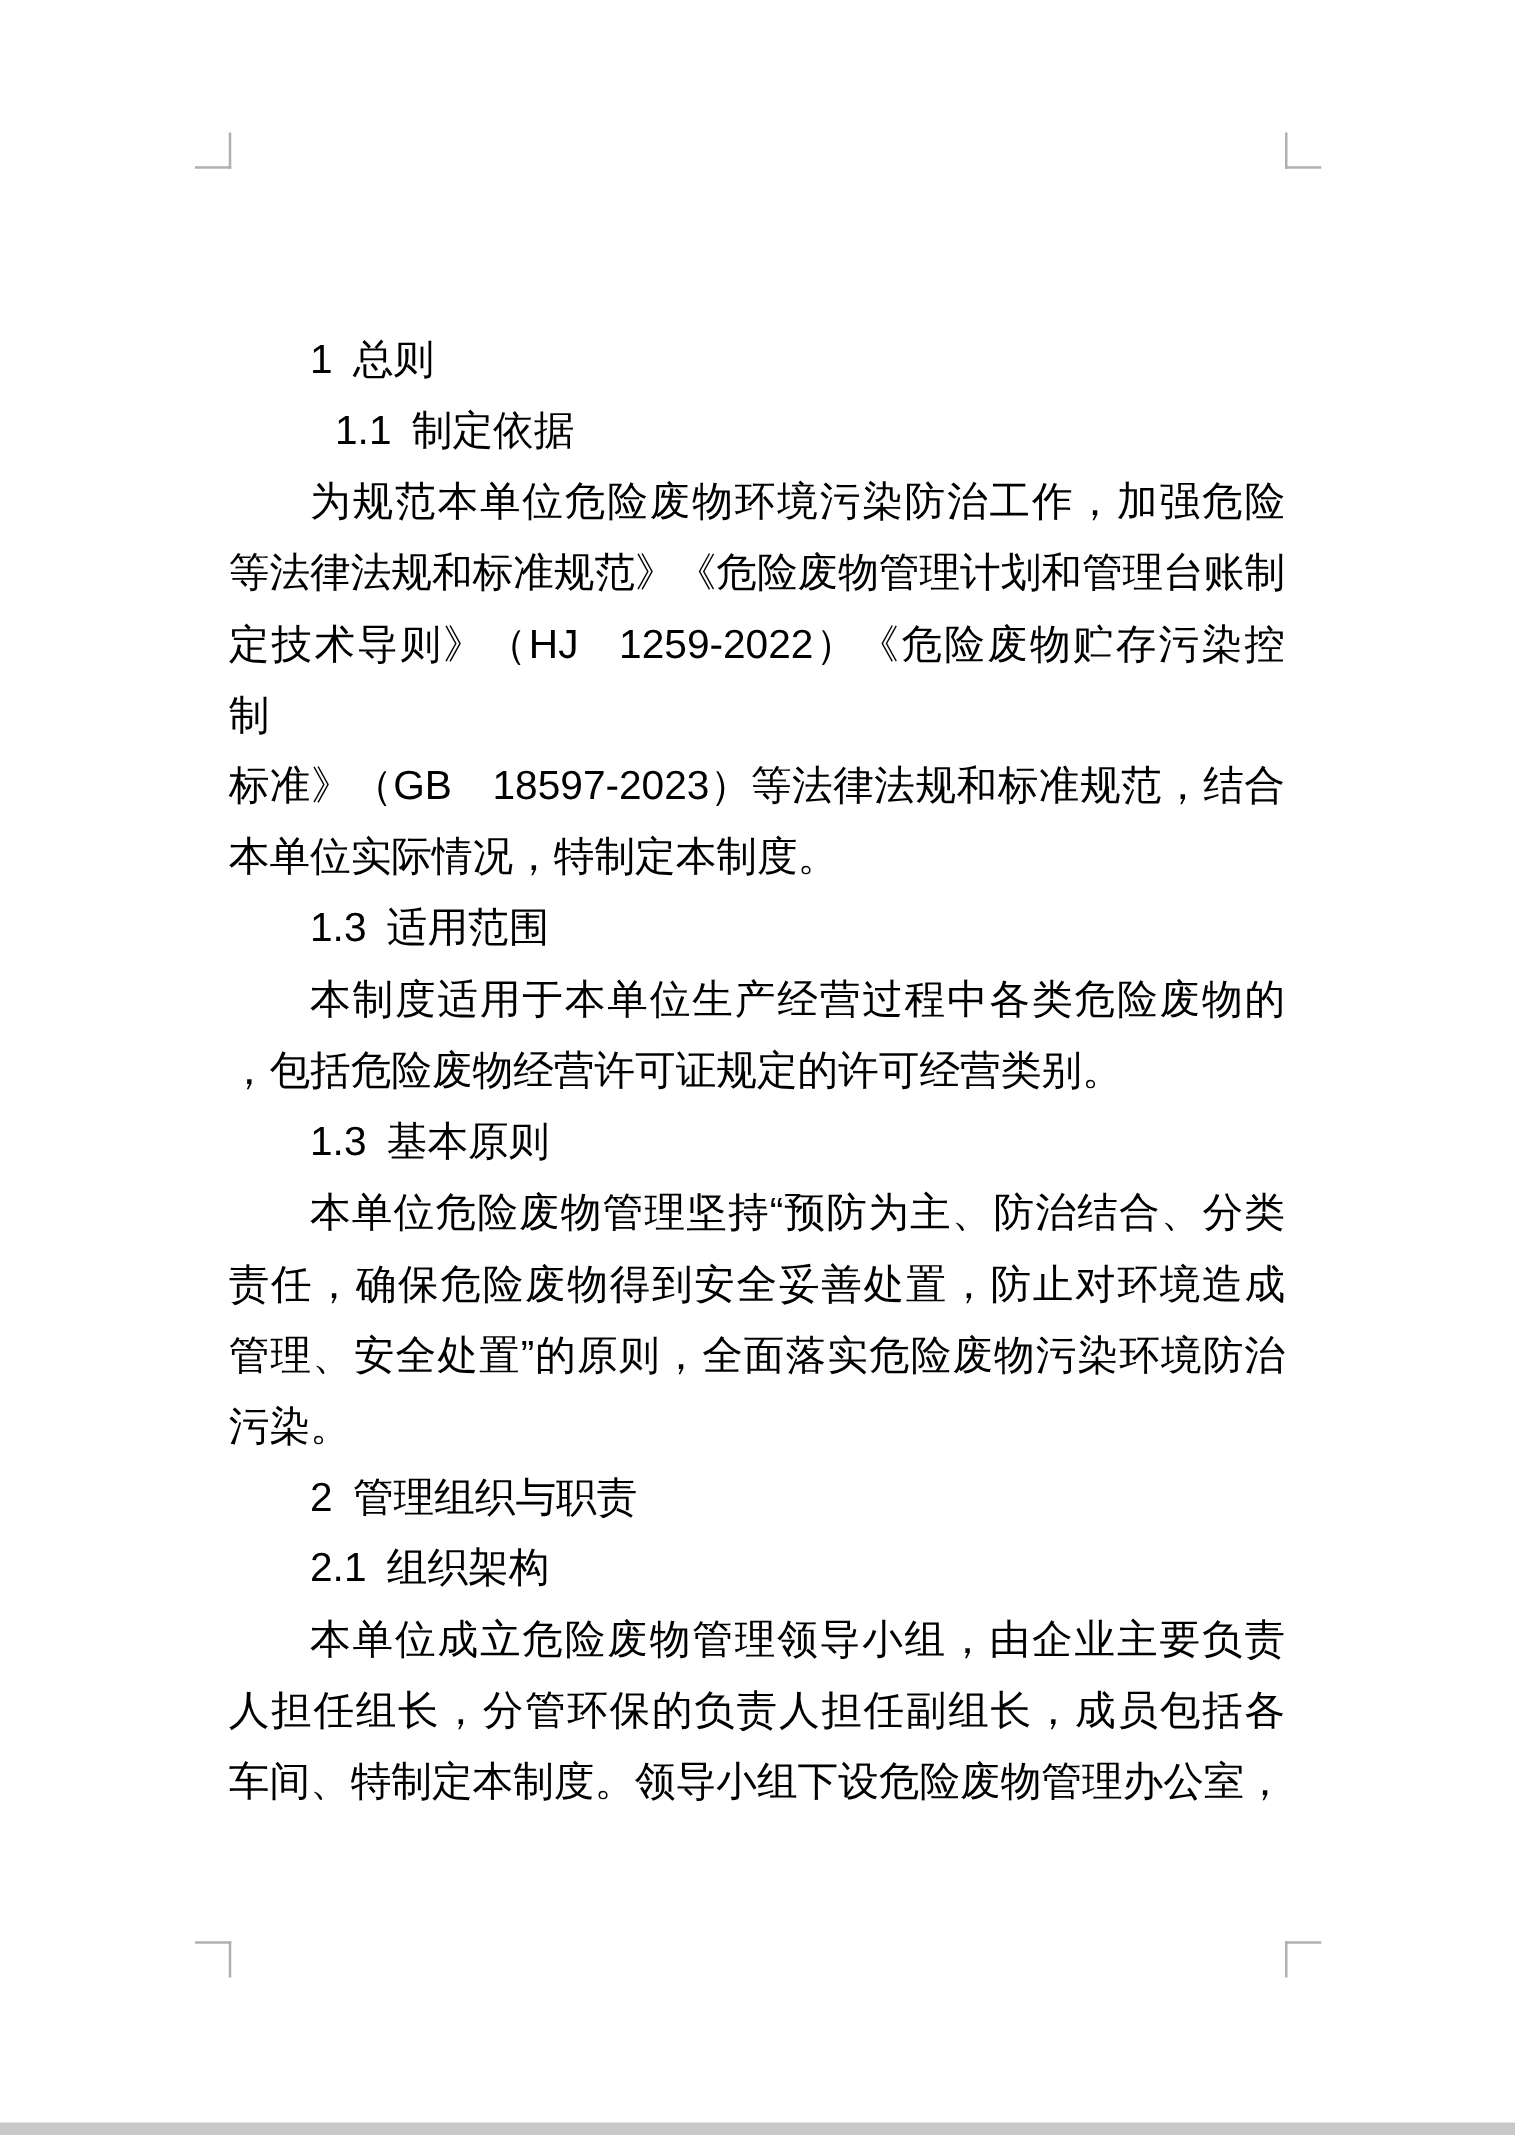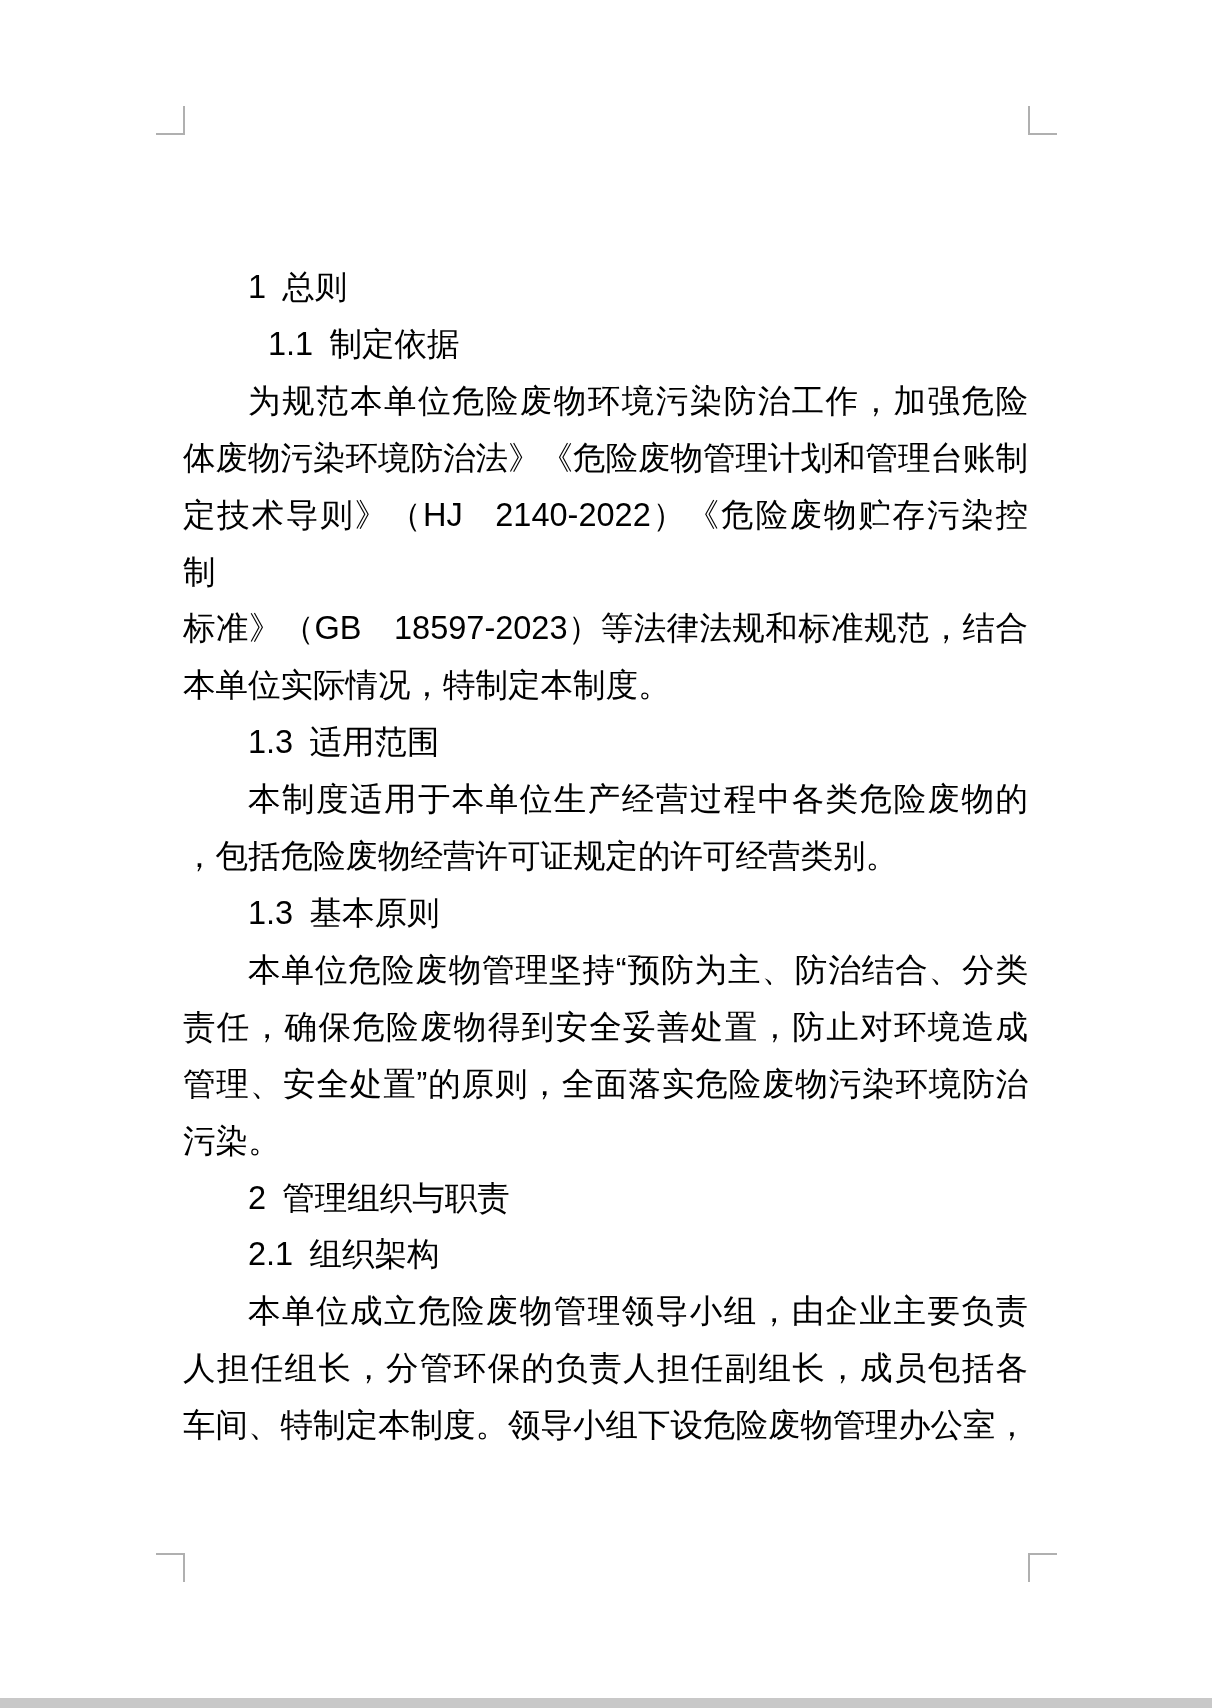--- a/index.html
+++ b/index.html
@@ -60,22 +60,22 @@
 <div class="page">
   <div class="crop-mark tl"></div>
   <div class="crop-mark tr"></div>
   <div class="crop-mark bl"></div>
   <div class="crop-mark br"></div>
 
   <div class="text-block" id="text-block" style="color: rgb(0, 0, 0);">
       <div class="line h1">1 总则</div>
       <div class="line h2 extra">1.1 制定依据</div>
       <div class="line p-first just">为规范本单位危险废物环境污染防治工作，加强危险</div>
-      <div class="line p just">体废物污染环境防治法》《危险废物管理计划和管理台账制</div>
-      <div class="line p just">定技术导则》（HJ  2140-2022）《危险废物贮存污染控制</div>
+      <div class="line p just">等法律法规和标准规范》《危险废物管理计划和管理台账制</div>
+      <div class="line p just">定技术导则》（HJ  1259-2022）《危险废物贮存污染控制</div>
       <div class="line p just">标准》（GB  18597-2023）等法律法规和标准规范，结合</div>
       <div class="line p">本单位实际情况，特制定本制度。</div>
       <div class="line h2">1.3 适用范围</div>
       <div class="line p-first just">本制度适用于本单位生产经营过程中各类危险废物的</div>
       <div class="line p">，包括危险废物经营许可证规定的许可经营类别。</div>
       <div class="line h2">1.3 基本原则</div>
       <div class="line p-first just">本单位危险废物管理坚持“预防为主、防治结合、分类</div>
       <div class="line p just">责任，确保危险废物得到安全妥善处置，防止对环境造成</div>
       <div class="line p just">管理、安全处置”的原则，全面落实危险废物污染环境防治</div>
       <div class="line p">污染。</div>

